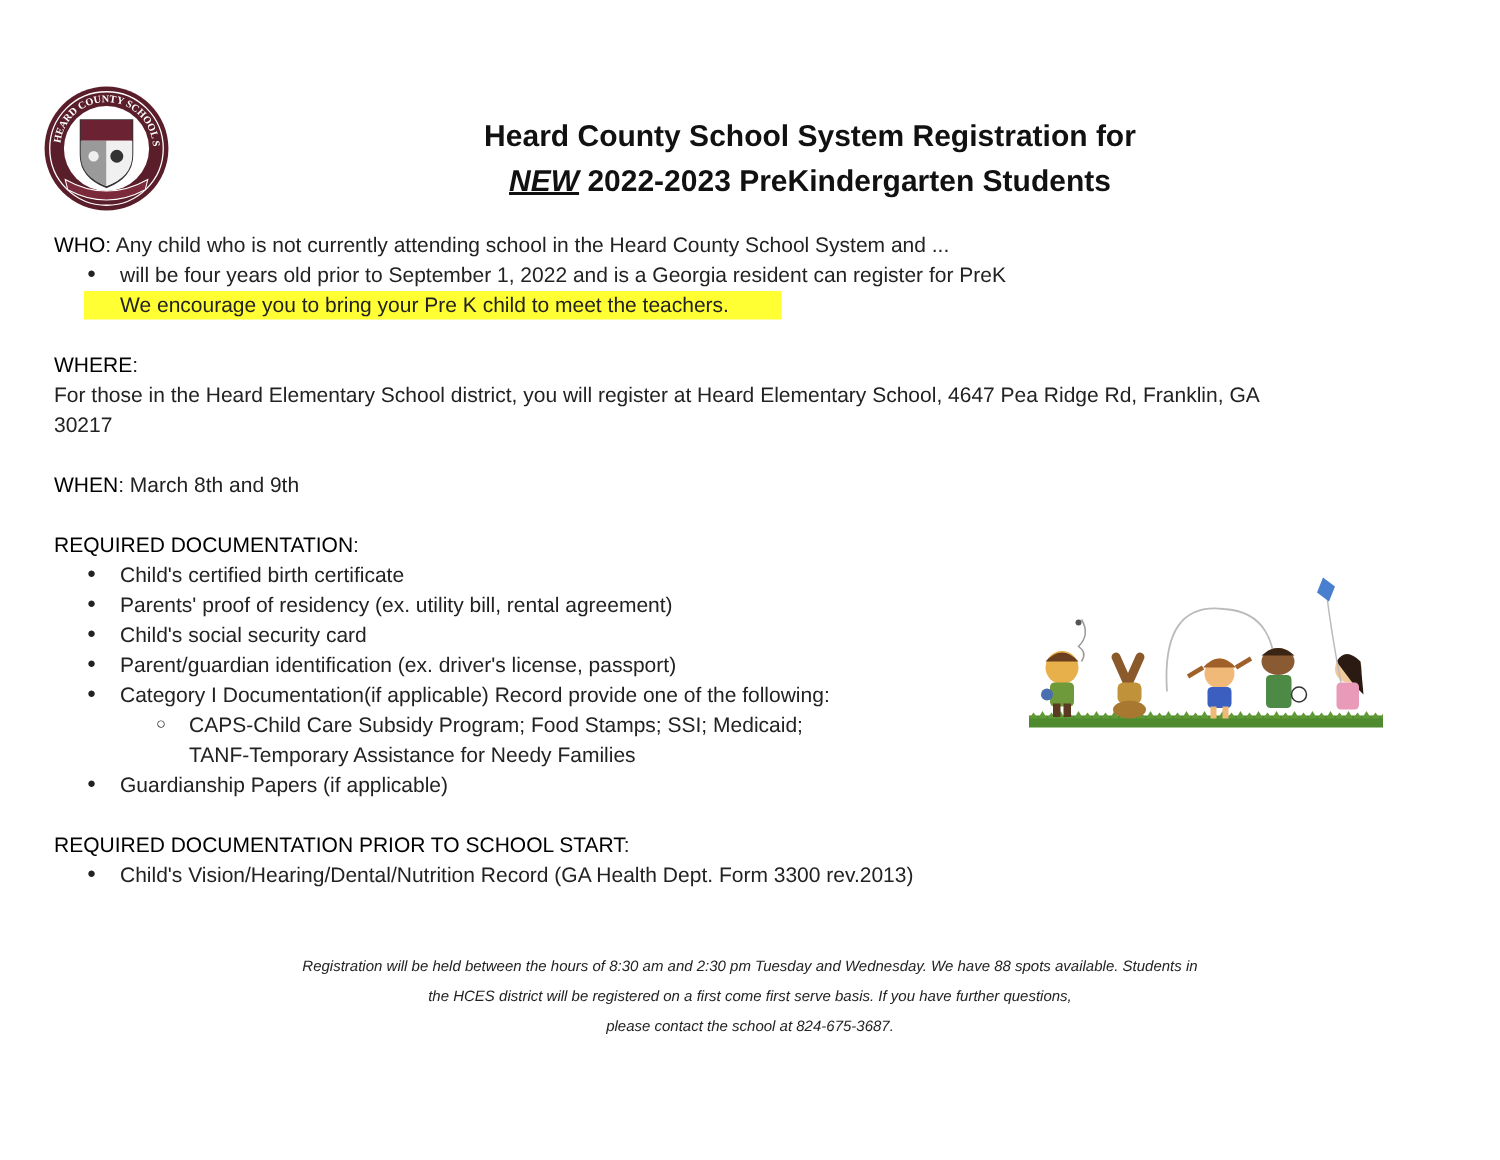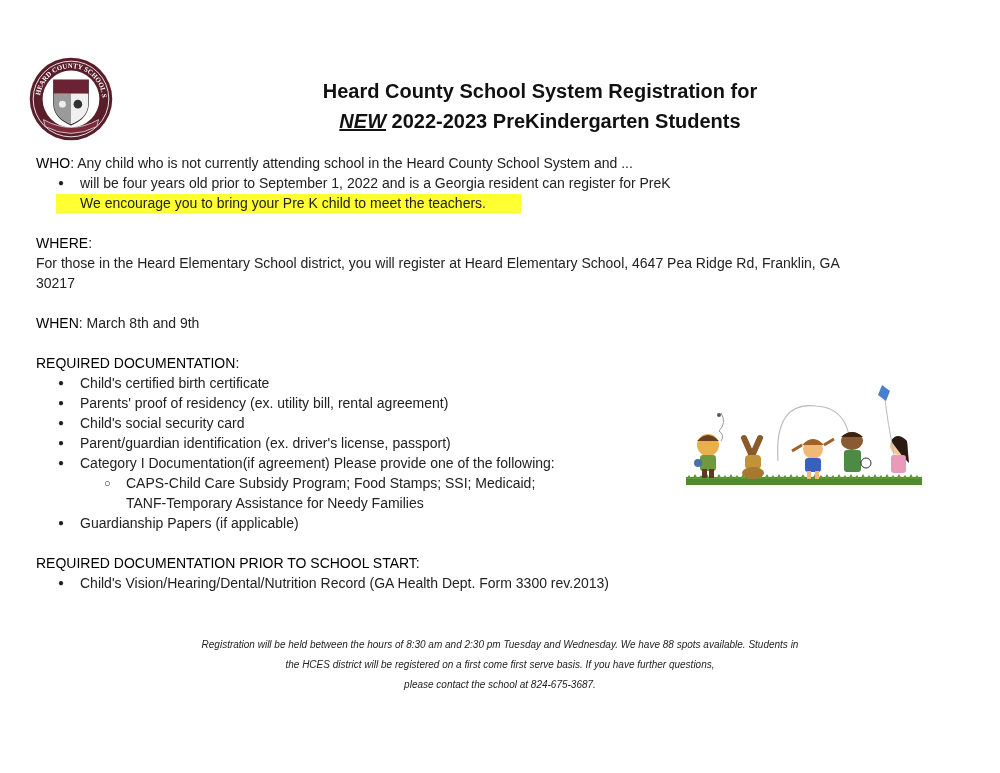--- a/index.html
+++ b/index.html
@@ -67,21 +67,21 @@
 
   <div><span class="label">WHEN</span><span>: March 8th and 9th</span></div>
   <div class="gap"></div>
 
   <div><span class="label">REQUIRED DOCUMENTATION</span><span>:</span></div>
   <ul>
     <li>Child's certified birth certificate</li>
     <li>Parents' proof of residency (ex. utility bill, rental agreement)</li>
     <li>Child's social security card</li>
     <li>Parent/guardian identification (ex. driver's license, passport)</li>
-    <li>Category I Documentation(if agreement) Please provide one of the following:</li>
+    <li>Category I Documentation(if applicable) Record provide one of the following:</li>
     <li class="sub"><span>CAPS-Child Care Subsidy Program; Food Stamps; SSI; Medicaid;</span><br><span>TANF-Temporary Assistance for Needy Families</span></li>
     <li>Guardianship Papers (if applicable)</li>
   </ul>
   <div class="gap"></div>
 
   <div><span class="label">REQUIRED DOCUMENTATION PRIOR TO SCHOOL START</span><span>:</span></div>
   <ul>
     <li>Child's Vision/Hearing/Dental/Nutrition Record (GA Health Dept. Form 3300 rev.2013)</li>
   </ul>
 </div>

